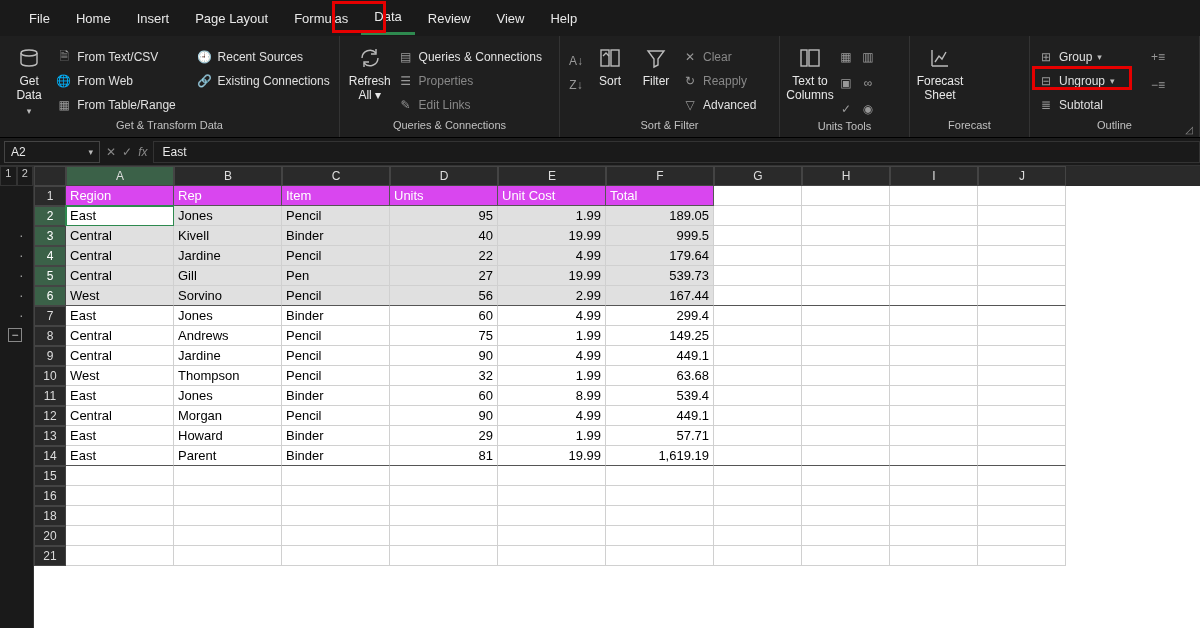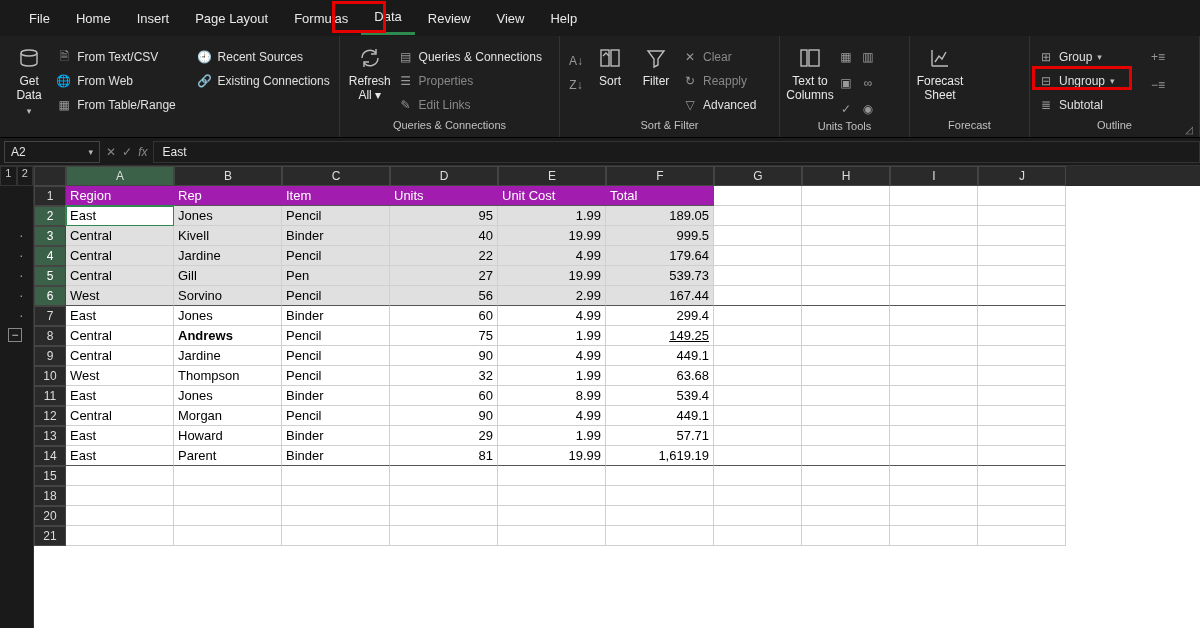--- a/index.html
+++ b/index.html
@@ -145,21 +145,21 @@
   .rh{
     width:32px;background:#2a2a2a;color:#ddd;border:1px solid #444;
     display:flex;align-items:center;justify-content:center;font-size:12px;
   }
   .rh.selrow{background:#3b6148;color:#fff;}
   .cell{
     border-right:1px solid #d0d0d0;border-bottom:1px solid #d0d0d0;
     padding:0 4px;font-size:13px;display:flex;align-items:center;overflow:hidden;
     background:#fff;
   }
-  .cell.hdr{background:#a21caf;color:#fff;border-color:#555;}
+  .cell.hdr{background:#d946ef;color:#fff;border-color:#555;}
   .cell.num{justify-content:flex-end;}
   .cell.selrange{background:#e0e0e0;}
   .cell.active{background:#fff;outline:2px solid #2e8a4f;outline-offset:-1px;}
   .row.databorder .cell{border-bottom:1px solid #555;}
   .chev{font-size:9px;color:#bbb;}
 </style>
 </head>
 <body>
 
 <div class="menubar">
@@ -208,20 +208,21 @@
         <div class="rib-small">
             <span class="sicon">🕘</span>
             <span>Recent Sources</span>
           </div>
         <div class="rib-small">
             <span class="sicon">🔗</span>
             <span>Existing Connections</span>
           </div>
       </div>
     </div>
+    <div class="ribbon-group-label">Get &amp; Transform Data</div>
   </div>
 
   <div class="ribbon-group" style="width:220px;">
     <div class="ribbon-group-body">
       <div class="rib-big">
         <div class="rib-icon">
             <svg width="24" height="24" viewBox="0 0 24 24">
               <path d="M4 12a8 8 0 0 1 14-5M20 12a8 8 0 0 1-14 5"></path>
               <path d="M18 3v5h-5M6 21v-5h5"></path>
             </svg>
@@ -509,25 +510,25 @@
           <div class="cell num " style="width: 108px;">4.99</div>
           <div class="cell num " style="width: 108px;">299.4</div>
           <div class="cell " style="width: 88px;"></div>
           <div class="cell " style="width: 88px;"></div>
           <div class="cell " style="width: 88px;"></div>
           <div class="cell " style="width: 88px;"></div>
         </div>
         <div class="row ">
           <div class="rh">8</div>
           <div class="cell " style="width: 108px;">Central</div>
-          <div class="cell " style="width: 108px; font-weight: bold;">Andrews</div>
+          <div class="cell " style="width: 108px;">Andrews</div>
           <div class="cell " style="width: 108px;">Pencil</div>
           <div class="cell num " style="width: 108px;">75</div>
           <div class="cell num " style="width: 108px;">1.99</div>
-          <div class="cell num " style="width: 108px; text-decoration: underline;">149.25</div>
+          <div class="cell num " style="width: 108px;">149.25</div>
           <div class="cell " style="width: 88px;"></div>
           <div class="cell " style="width: 88px;"></div>
           <div class="cell " style="width: 88px;"></div>
           <div class="cell " style="width: 88px;"></div>
         </div>
         <div class="row ">
           <div class="rh">9</div>
           <div class="cell " style="width: 108px;">Central</div>
           <div class="cell " style="width: 108px;">Jardine</div>
           <div class="cell " style="width: 108px;">Pencil</div>
@@ -611,20 +612,33 @@
           <div class="cell " style="width: 108px;"></div>
           <div class="cell " style="width: 108px;"></div>
           <div class="cell " style="width: 108px;"></div>
           <div class="cell " style="width: 108px;"></div>
           <div class="cell " style="width: 88px;"></div>
           <div class="cell " style="width: 88px;"></div>
           <div class="cell " style="width: 88px;"></div>
           <div class="cell " style="width: 88px;"></div>
         </div>
         <div class="row ">
+          <div class="rh">16</div>
+          <div class="cell " style="width: 108px;"></div>
+          <div class="cell " style="width: 108px;"></div>
+          <div class="cell " style="width: 108px;"></div>
+          <div class="cell " style="width: 108px;"></div>
+          <div class="cell " style="width: 108px;"></div>
+          <div class="cell " style="width: 108px;"></div>
+          <div class="cell " style="width: 88px;"></div>
+          <div class="cell " style="width: 88px;"></div>
+          <div class="cell " style="width: 88px;"></div>
+          <div class="cell " style="width: 88px;"></div>
+        </div>
+        <div class="row ">
           <div class="rh">18</div>
           <div class="cell " style="width: 108px;"></div>
           <div class="cell " style="width: 108px;"></div>
           <div class="cell " style="width: 108px;"></div>
           <div class="cell " style="width: 108px;"></div>
           <div class="cell " style="width: 108px;"></div>
           <div class="cell " style="width: 108px;"></div>
           <div class="cell " style="width: 88px;"></div>
           <div class="cell " style="width: 88px;"></div>
           <div class="cell " style="width: 88px;"></div>

